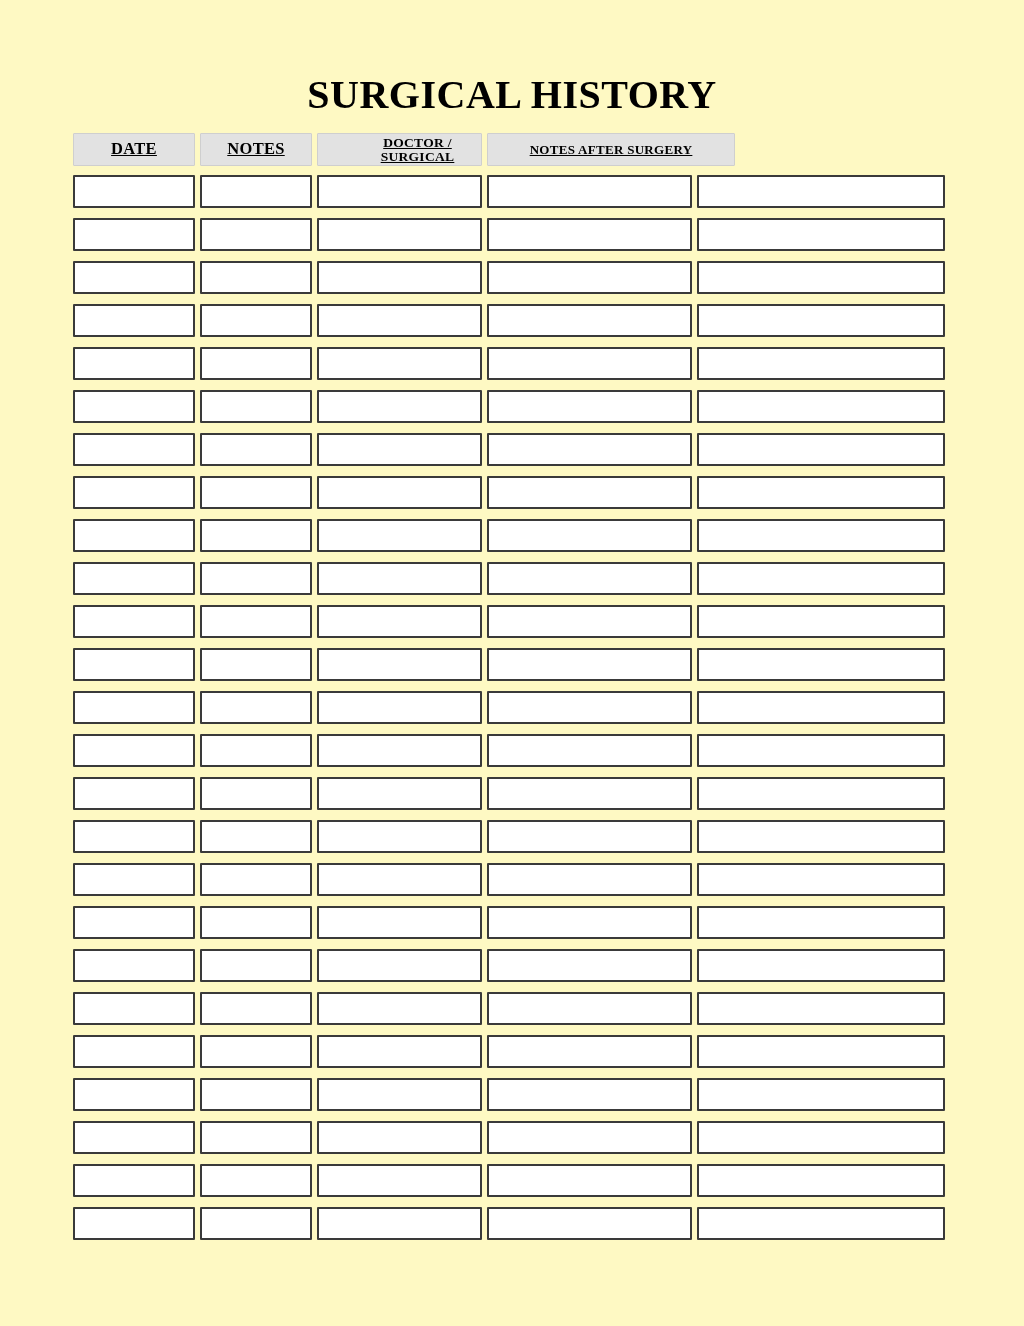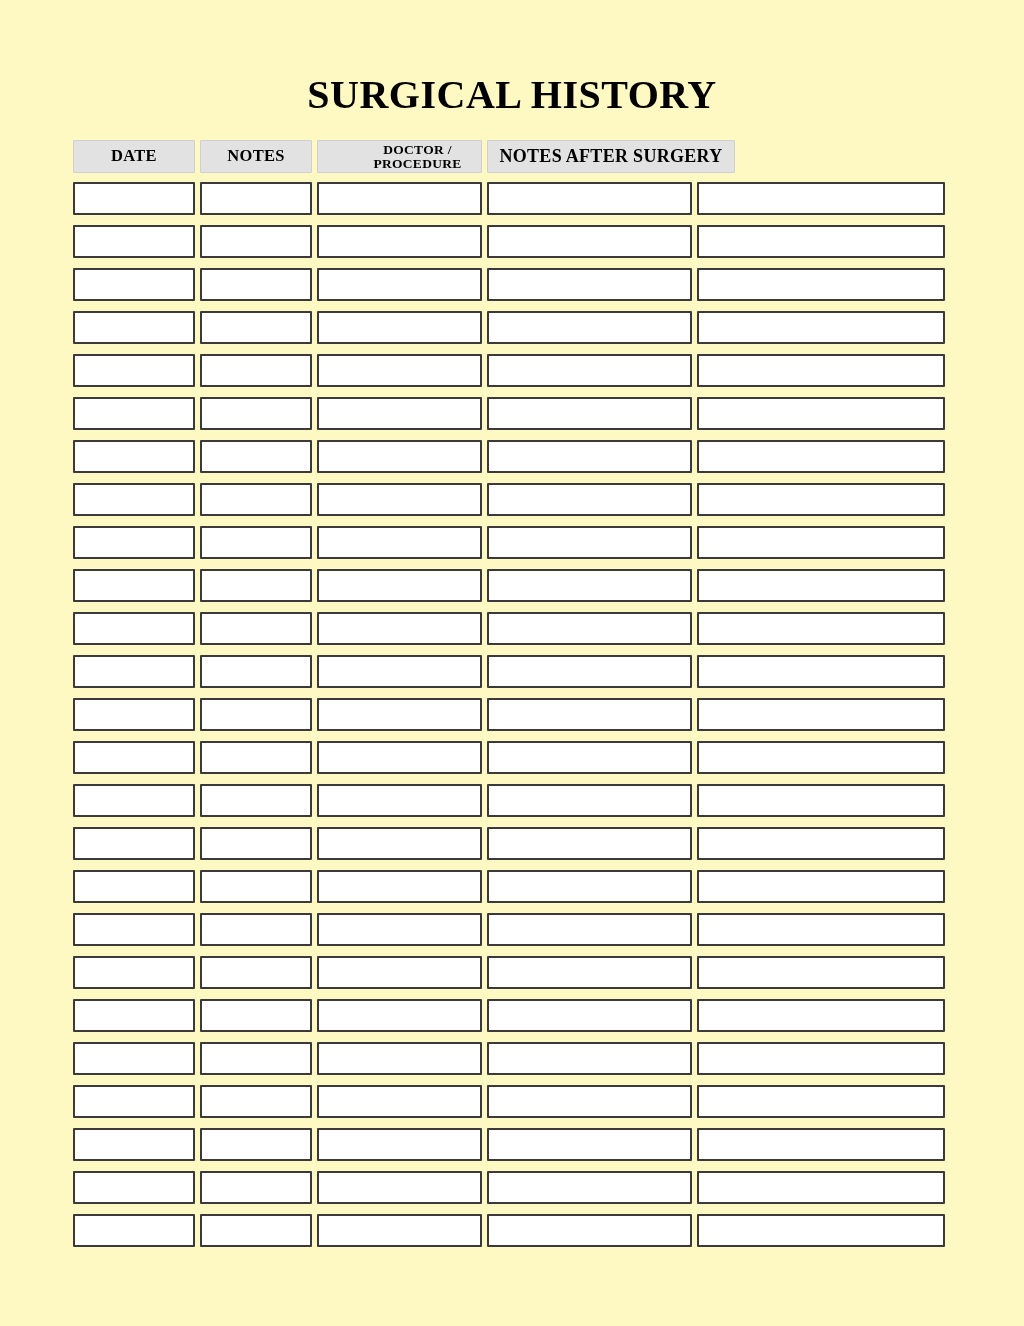--- a/index.html
+++ b/index.html
@@ -34,22 +34,23 @@
     letter-spacing: 0.5px;
     color: #000000;
     line-height: 46px;
     white-space: nowrap;
   }
 
   
   .sheet {
     position: absolute;
     left: 73px;
-    top: 140px;
+    top: 133px;
     width: 872px;
+    text-decoration: underline;
   }
 
   .row {
     display: flex;
     width: 872px;
   }
 
   .header-row {
     height: 33px;
     margin-bottom: 9px;
@@ -90,21 +91,21 @@
     padding: 0 3px;
   }
 
   .header-cell .htext {
     display: block;
     line-height: 1.02;
   }
 
   .h-one-line { font-size: 16.5px; }
   .h-two-line { font-size: 13.5px; padding-left: 39px; }
-  .h-notes    { font-size: 18px; }
+  .h-notes    { font-size: 13px; }
 
   .body-cell {
     background: #ffffff;
     border: 2px solid #3a3a3a;
     border-radius: 1px;
   }
 </style>
 </head>
 <body>
 
@@ -121,21 +122,21 @@
           </div>
         </div>
         <div class="cell col-time header-cell h-one-line">
           <div>
             <span class="htext">NOTES</span>
           </div>
         </div>
         <div class="cell col-doctor header-cell h-two-line">
           <div>
             <span class="htext">DOCTOR /</span>
-            <span class="htext">PROCEDURE</span>
+            <span class="htext">SURGICAL</span>
           </div>
         </div>
         <div class="cell col-notes header-cell h-notes">
           <div>
             <span class="htext">NOTES AFTER SURGERY</span>
           </div>
         </div>
       </div>
 
     <div id="body-rows">

